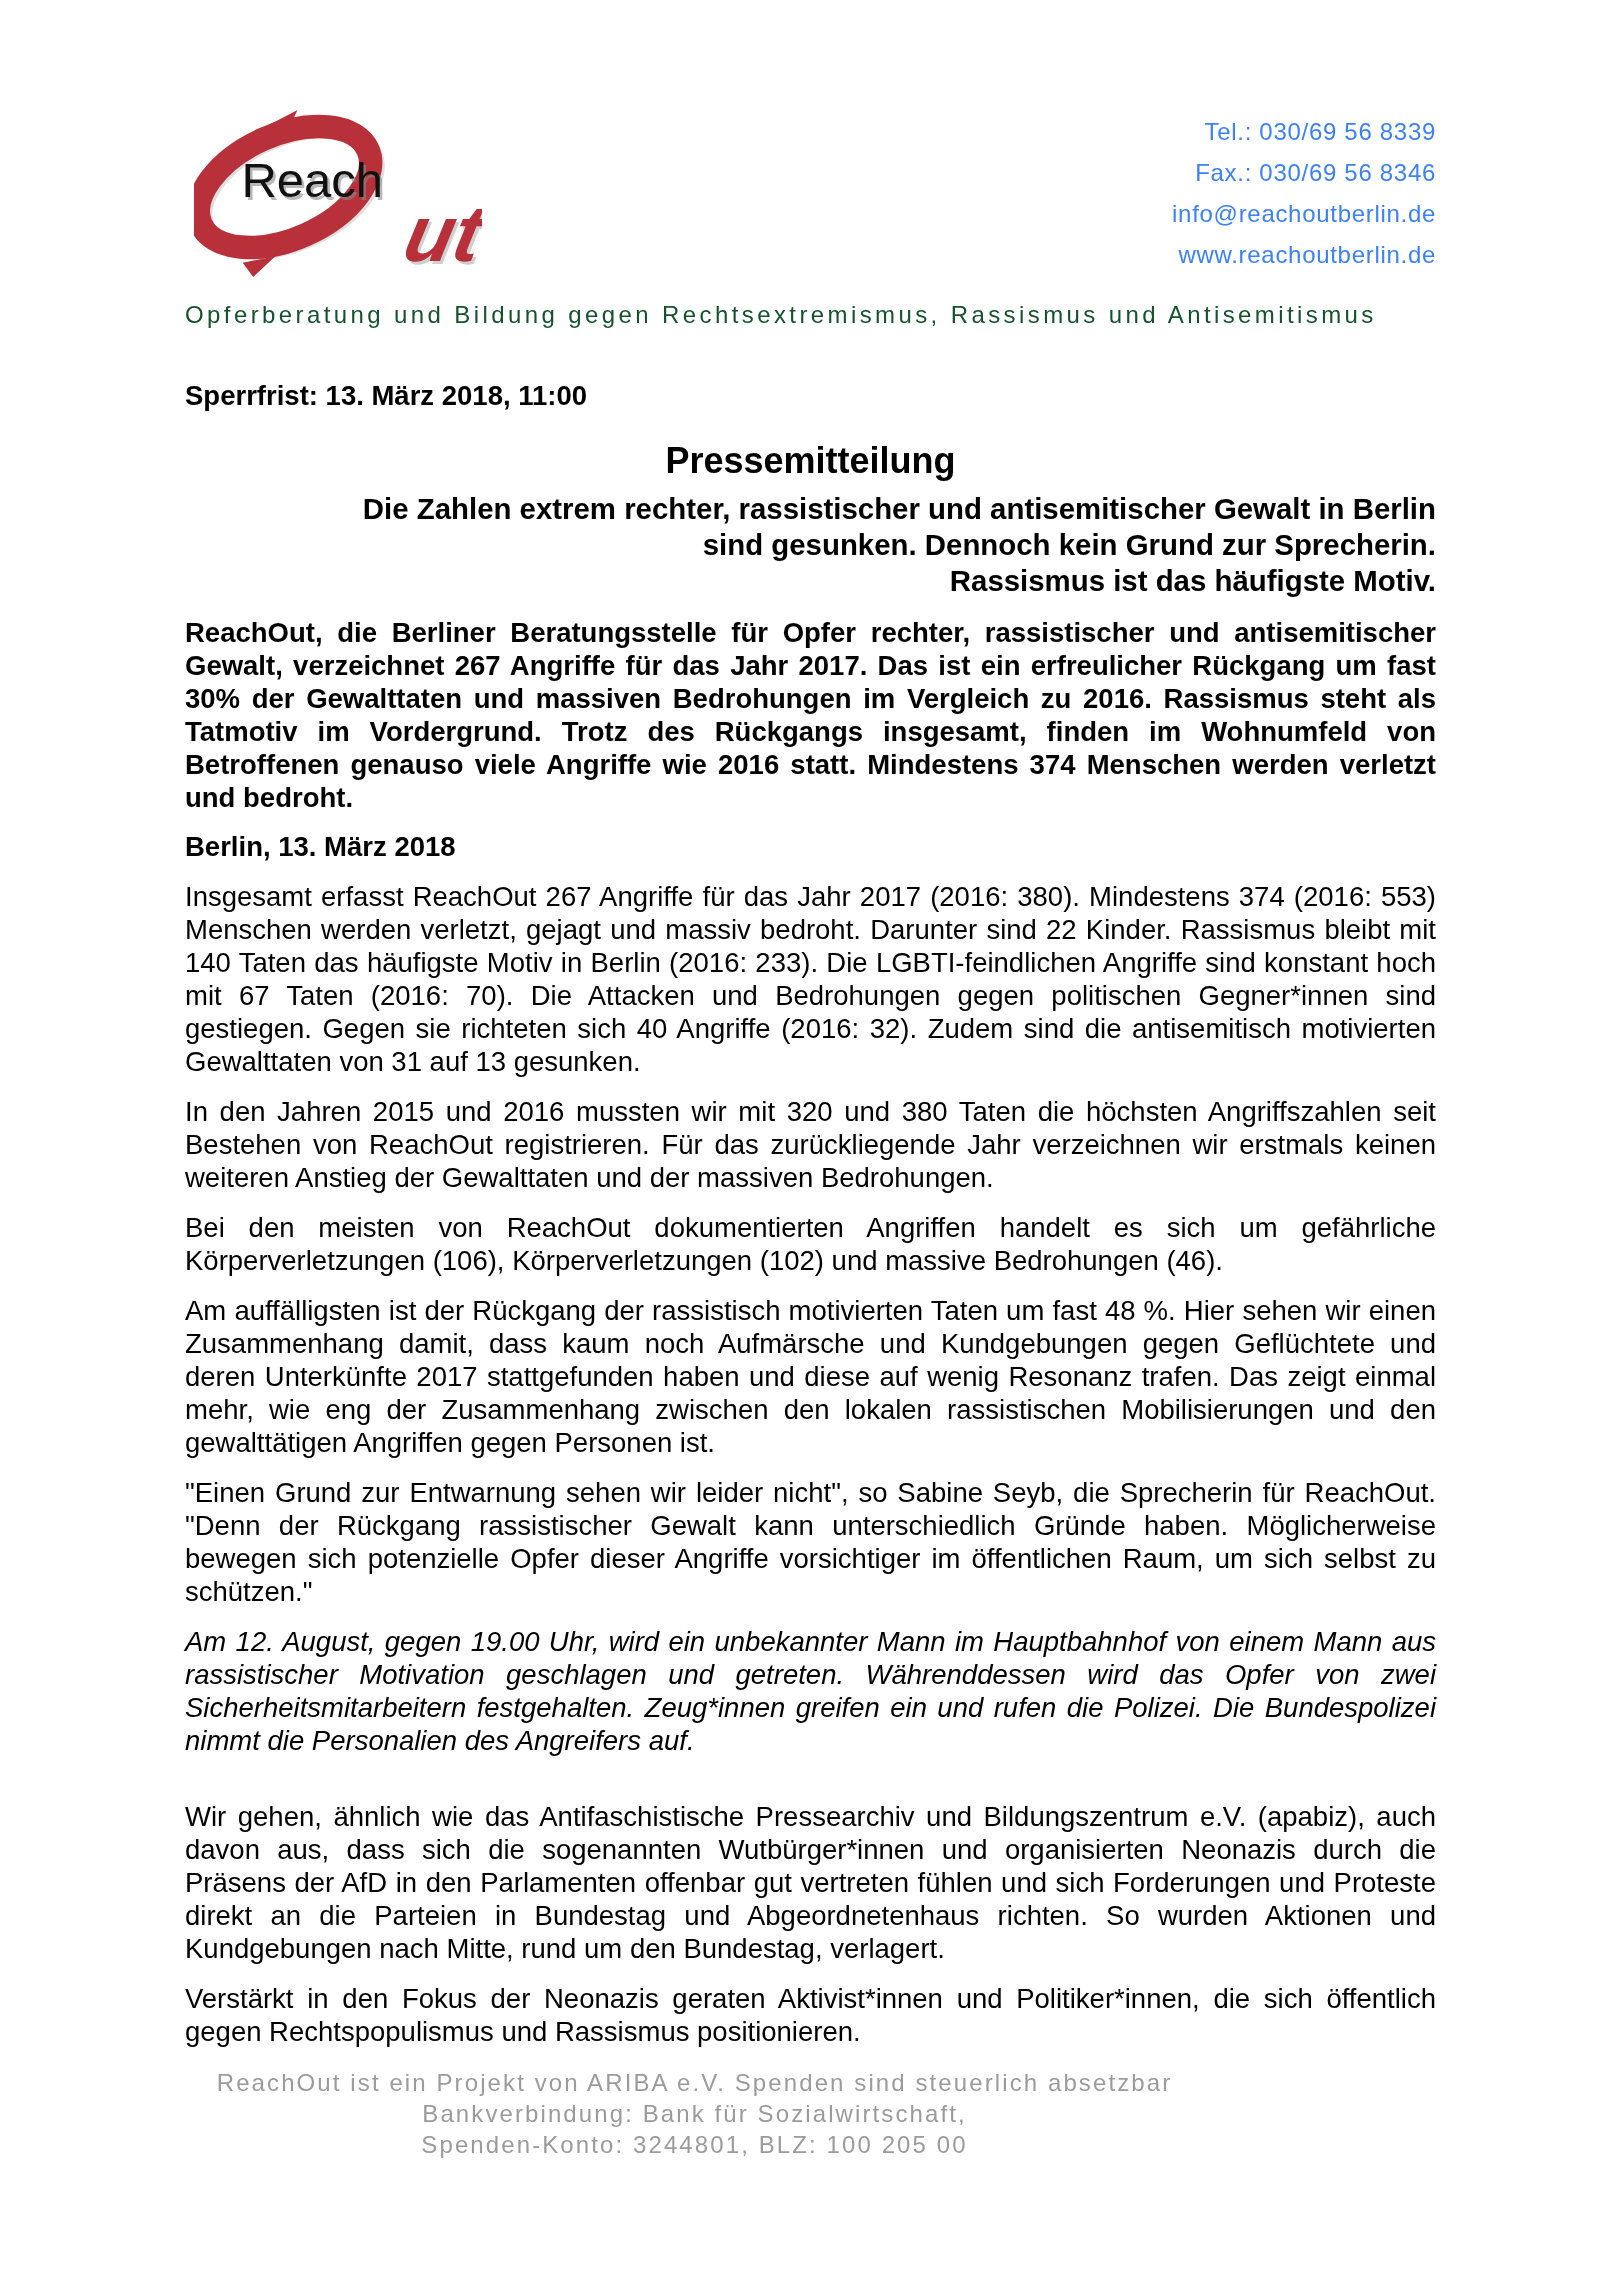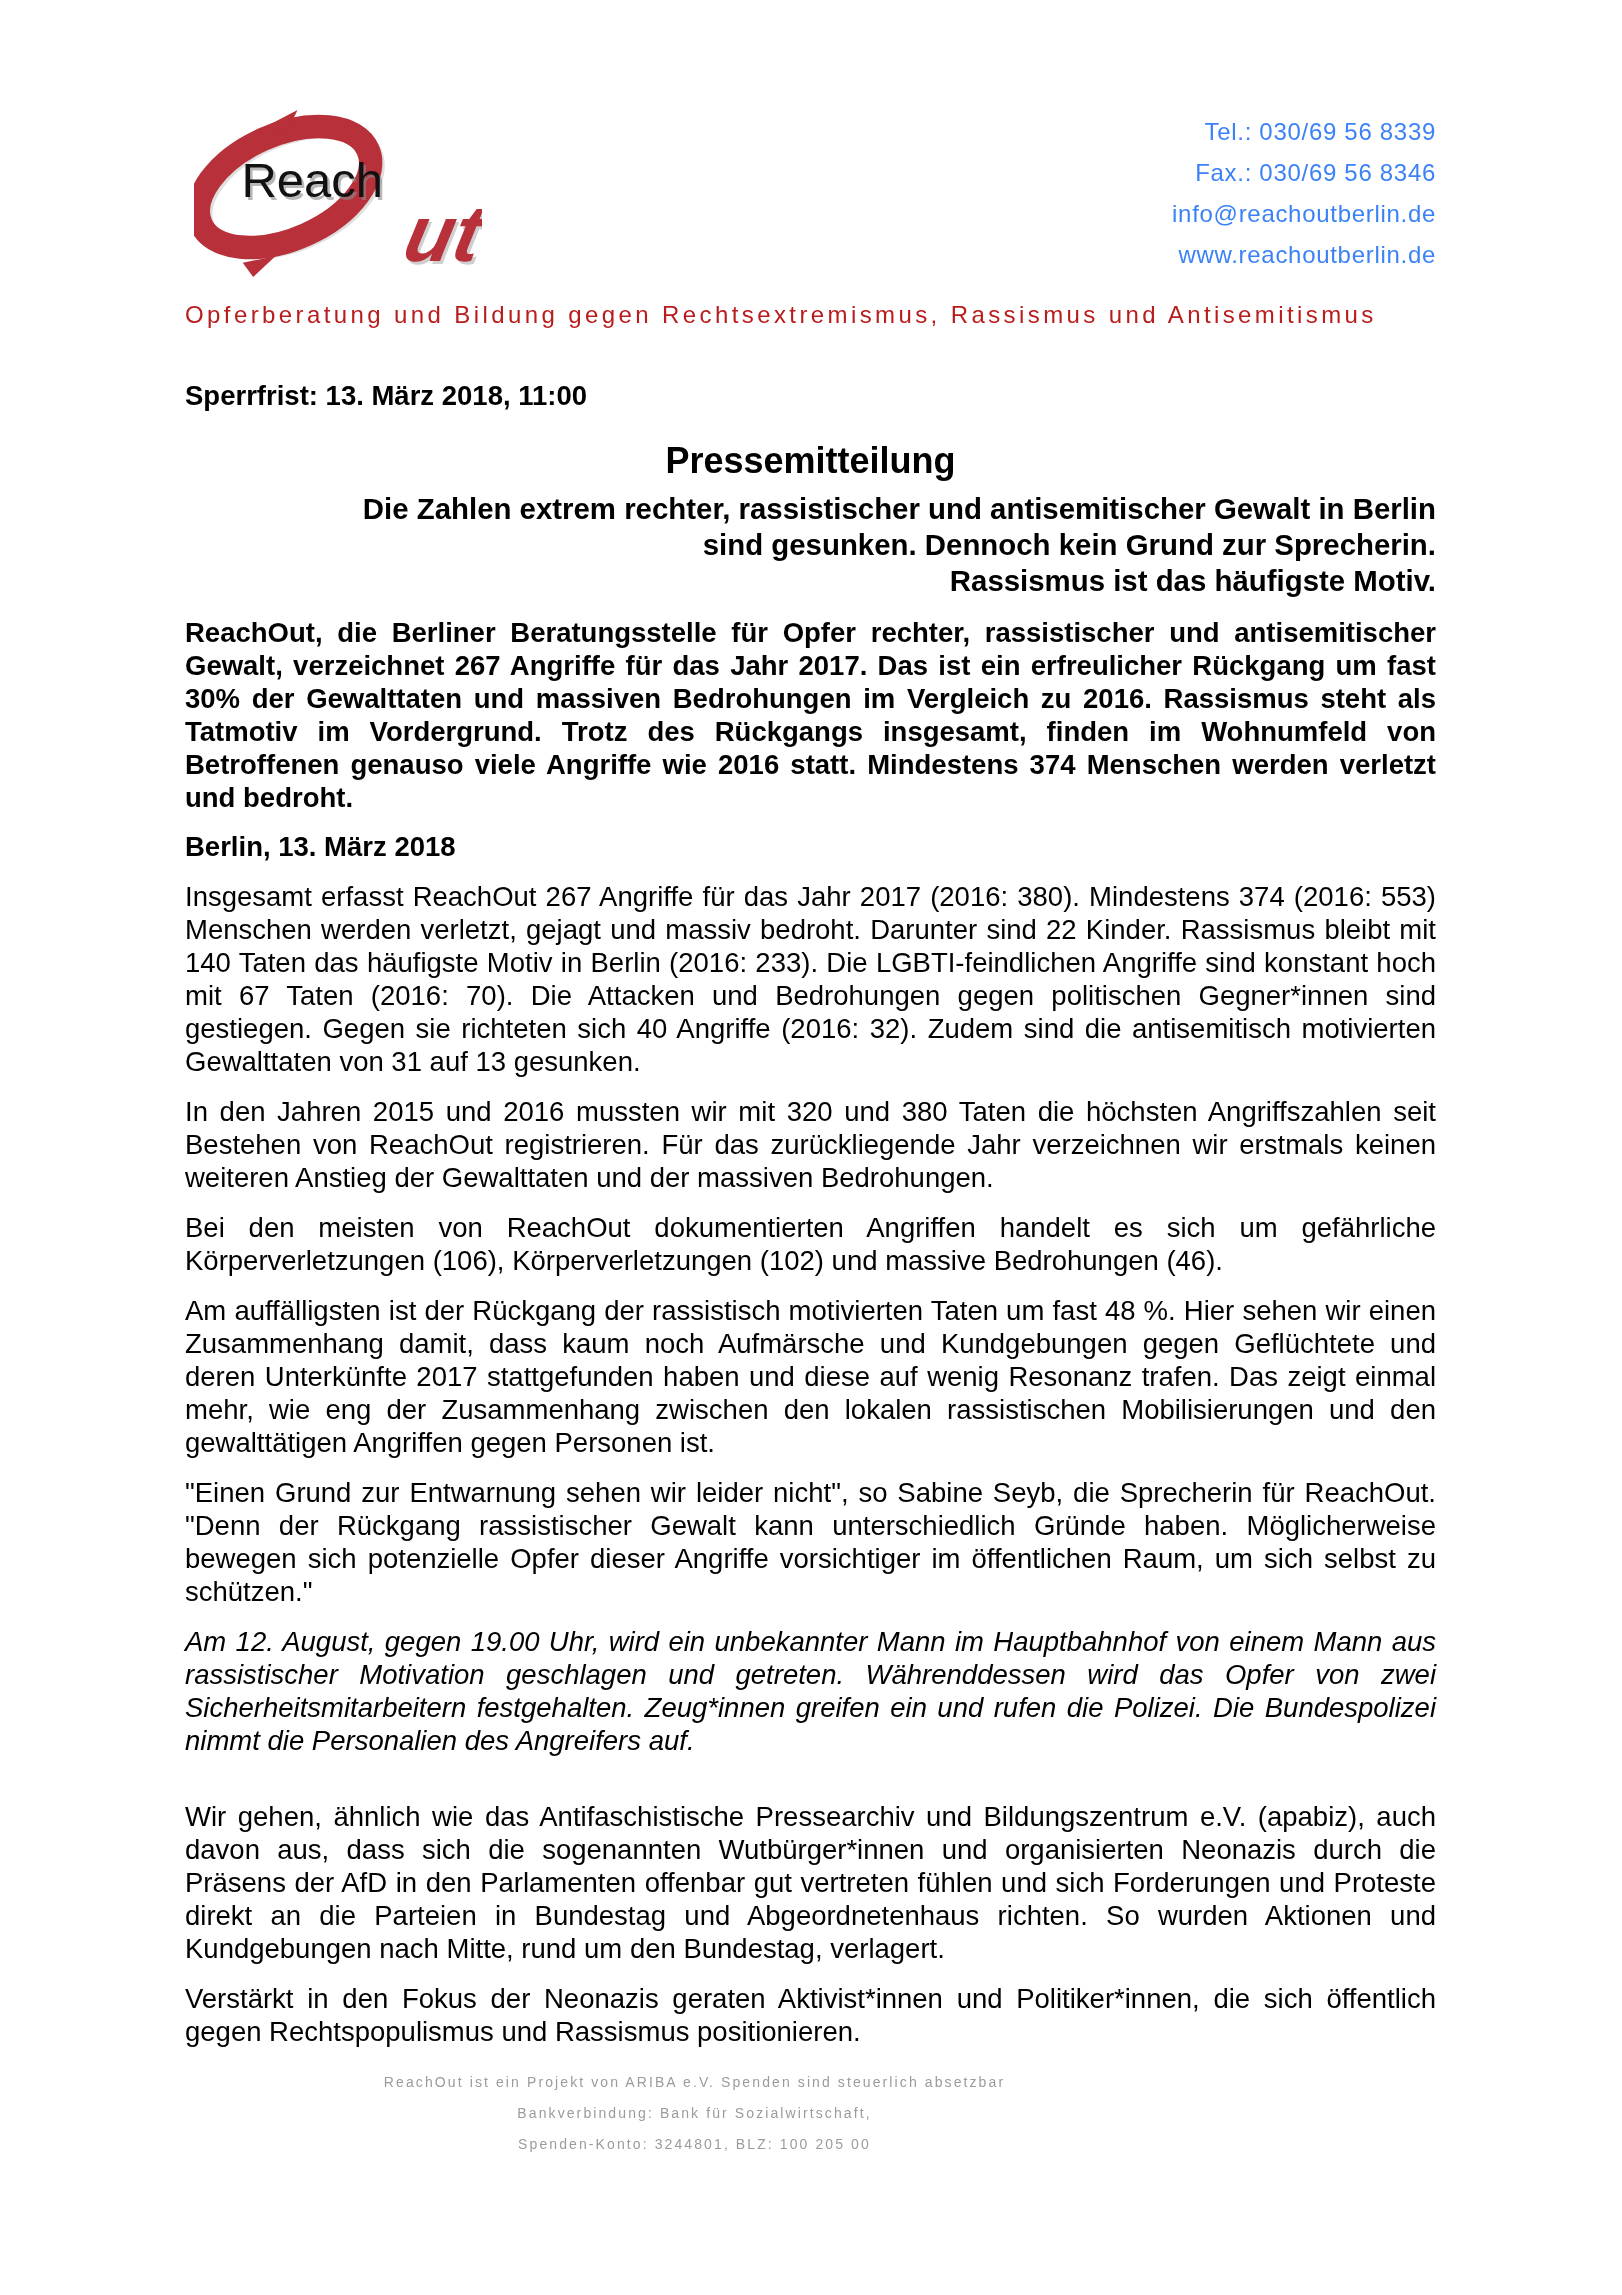--- a/index.html
+++ b/index.html
@@ -20,21 +20,21 @@
   .contact {
     text-align: right;
     color: #3b82f6;
     font-size: 24px;
     line-height: 41px;
     letter-spacing: 0.7px;
     margin-top: 1.3px;
   }
   .tagline {
     margin-top: 13px;
-    color: #b91c1c;
+    color: #14532d;
     font-size: 24px;
     letter-spacing: 3.4px;
     white-space: nowrap;
   }
   .embargo  { margin: 50px 0 0;  font-weight: bold; font-size: 27.5px; line-height: 33px; }
   .doc-kind { margin: 27px 0 0;  font-weight: bold; font-size: 36px; line-height: 43px; text-align: center; }
   .headline { margin: 9.2px 0 0;  font-weight: bold; font-size: 29.4px; line-height: 36px; text-align: right; }
   .lead     { margin: 39px 0 0;  font-weight: bold; }
   .body-text {
     font-size: 27.5px;
@@ -43,21 +43,21 @@
     margin: 17px 0 0;
   }
   .dateline { margin: 15.7px 0 0; font-weight: bold; font-size: 27.5px; line-height: 33px; }
   .italic { font-style: italic; }
   .gap-large { margin-top: 43px; }
   .footer {
     margin-top: 19.6px;
     width: 1019px;
     text-align: center;
     color: #9b9b9b;
-    font-size: 14px;
+    font-size: 24px;
     letter-spacing: 2.1px;
     line-height: 31px;
   }
   svg text { font-family: "Liberation Sans", sans-serif; }
 </style>
 </head>
 <body>
 
 <div class="page">
 

